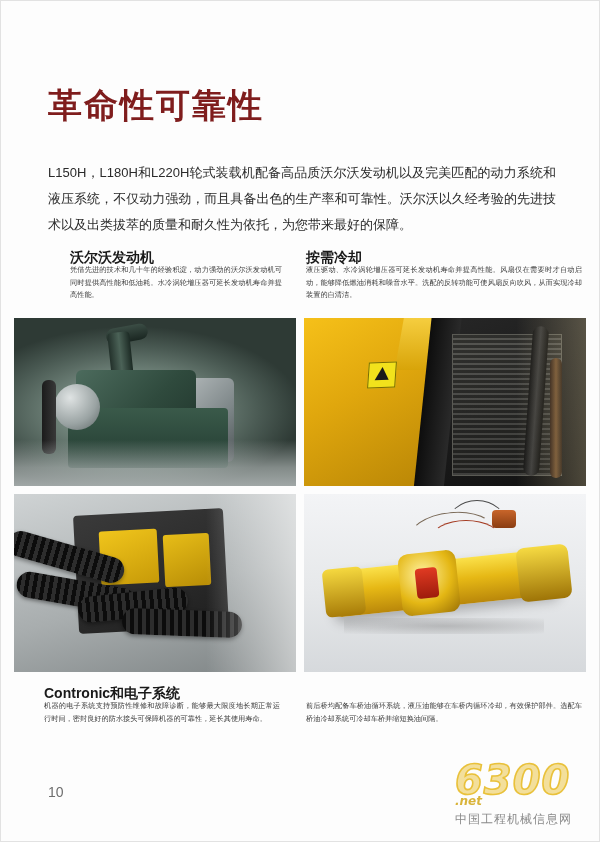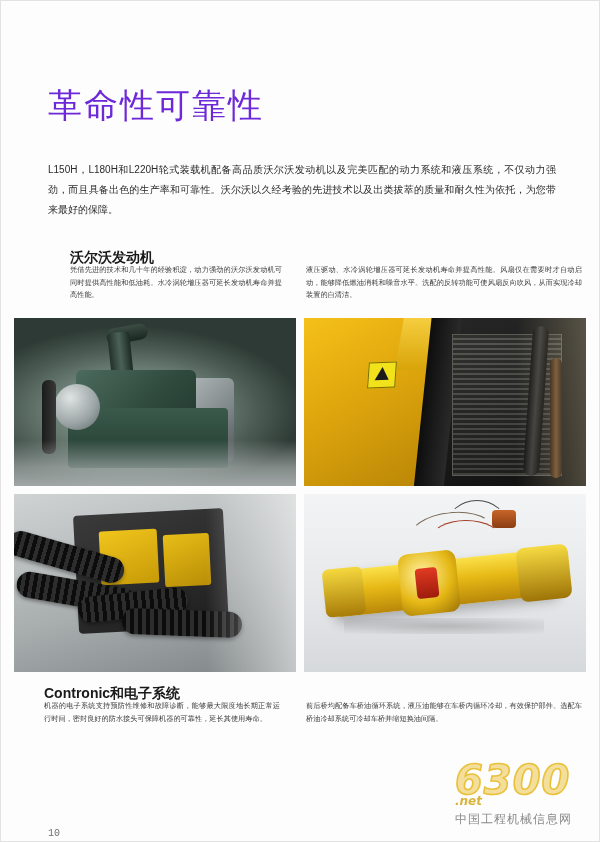--- a/index.html
+++ b/index.html
@@ -28,32 +28,32 @@
     width: 600px; height: 842px;
     border: 1px solid #e2e2e2;
     box-sizing: border-box;
     pointer-events: none;
   }
   .title {
     position: absolute;
     left: 48px;
     top: 62px;
     font-size: 34px;
-    font-weight: normal;
+    font-weight: bold;
     letter-spacing: 2px;
-    color: #6d28d9;
+    color: #7f1d1d;
     line-height: 1.2;
     text-align: center;
   }
   .intro {
     position: absolute;
     left: 48px;
     top: 150px;
     width: 508px;
-    font-size: 10px;
+    font-size: 13px;
     line-height: 2.0;
     color: #2a2a2a;
     text-align: justify;
     margin-top: 10px;
   }
 
   .sec-head {
     position: absolute;
     font-size: 14px;
     font-weight: bold;
@@ -267,24 +267,23 @@
   }
   .axle .shadow {
     position: absolute; left: 40px; top: 124px; width: 200px; height: 16px;
     background: radial-gradient(ellipse at center, rgba(120,120,120,0.40), rgba(120,120,120,0));
   }
 
   
   .page-num {
     position: absolute;
     left: 48px;
-    top: 828px;
-    font-size: 10px;
+    top: 784px;
+    font-size: 14px;
     color: #6d6d6d;
-    font-family: Liberation Mono, monospace;
   }
 
   
   .wm {
     position: absolute;
     right: 28px;
     top: 760px;
     text-align: left;
     user-select: none;
   }
@@ -322,20 +321,21 @@
 
   <div class="page-frame"></div>
 
   <h1 class="title">革命性可靠性</h1>
 
   <p class="intro">L150H，L180H和L220H轮式装载机配备高品质沃尔沃发动机以及完美匹配的动力系统和液压系统，不仅动力强劲，而且具备出色的生产率和可靠性。沃尔沃以久经考验的先进技术以及出类拔萃的质量和耐久性为依托，为您带来最好的保障。</p>
 
   <div class="sec-head" style="left:70px; top:248px; width:210px;">沃尔沃发动机</div>
   <div class="sec-body" style="left:70px; top:264px; width:212px;">凭借先进的技术和几十年的经验积淀，动力强劲的沃尔沃发动机可同时提供高性能和低油耗。水冷涡轮增压器可延长发动机寿命并提高性能。</div>
 
+  <div class="sec-head" style="left:306px; top:248px; width:270px;">按需冷却</div>
   <div class="sec-body" style="left:306px; top:264px; width:276px;">液压驱动、水冷涡轮增压器可延长发动机寿命并提高性能。风扇仅在需要时才自动启动，能够降低燃油消耗和噪音水平。洗配的反转功能可使风扇反向吹风，从而实现冷却装置的自清洁。</div>
 
   <div class="photo engine">
     <div class="pipe2"></div>
     <div class="pipe"></div>
     <div class="blk b3"></div>
     <div class="blk b1"></div>
     <div class="blk b2"></div>
     <div class="alt"></div>
     <div class="belt"></div>

